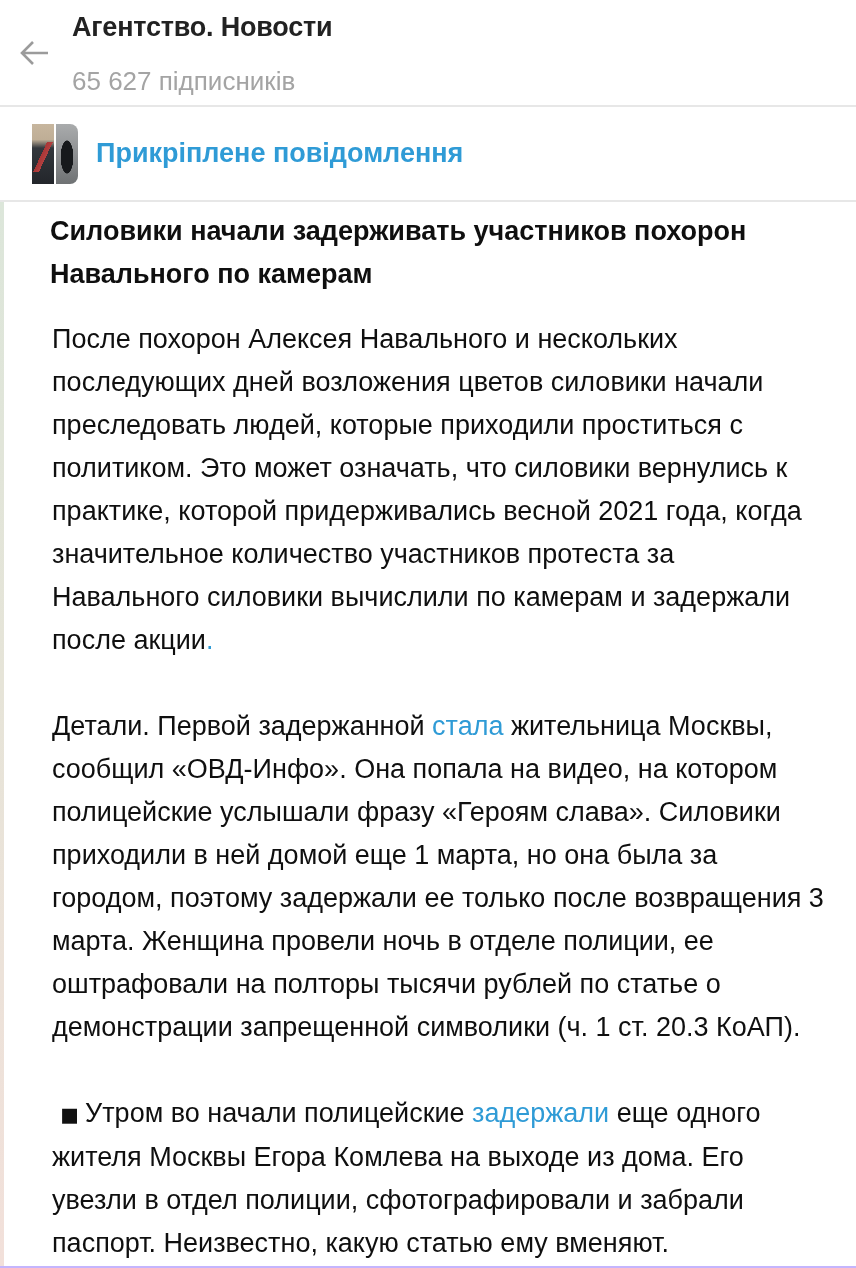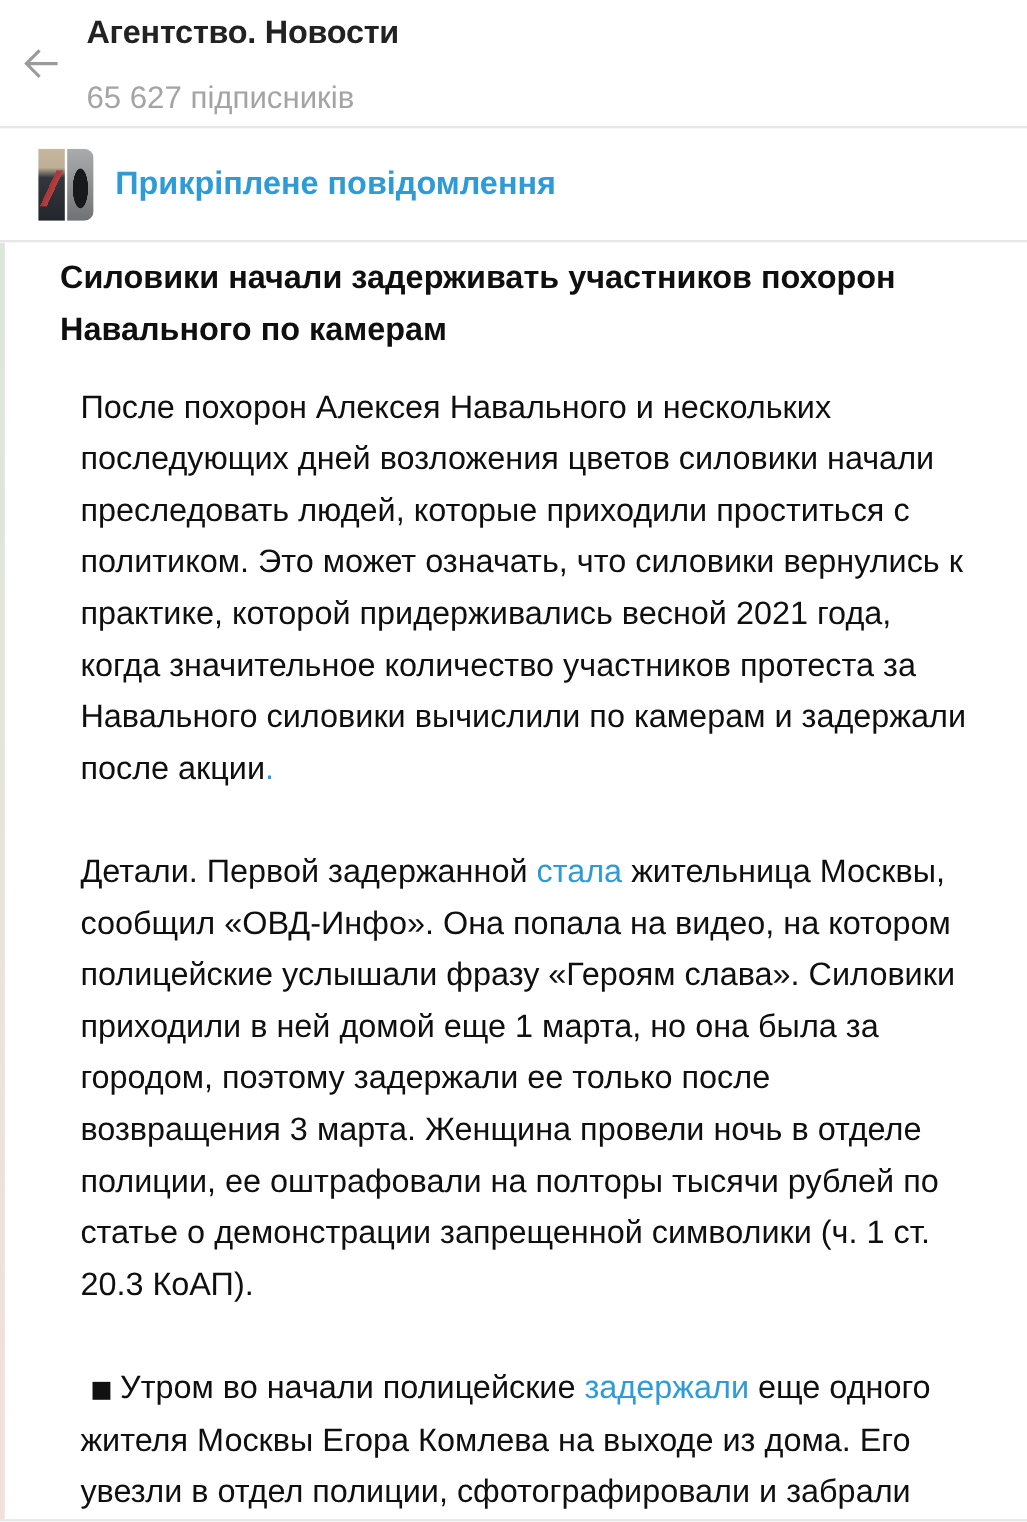--- a/index.html
+++ b/index.html
@@ -3,21 +3,21 @@
 <meta charset="utf-8">
 <style>
   * { margin: 0; padding: 0; box-sizing: border-box; }
   html, body { background: #fff; }
   body { font-family: "Liberation Sans", "DejaVu Sans", sans-serif; }
 
   .screen {
     position: relative;
     width: 856px;
     height: 1268px;
-    background: #e5e5e5;
+    background: #c4b5fd;
     overflow: hidden;
     color: #0f0f0f;
   }
 
   
   .chat-header {
     height: 107px;
     display: flex;
     align-items: center;
     background: #fff;
@@ -128,21 +128,21 @@
     line-height: 43px;
     color: #0f0f0f;
   }
   .message h2 {
     font-size: 27px;
     font-weight: 700;
     line-height: 43px;
     max-width: 700px;
     margin-bottom: 22px;
   }
-  .message p { margin: 17px; }
+  .message p { margin: 2px; }
   .message p + p { margin-top: 43px; }
   .message a.link {
     color: #2f9bd6;
     text-decoration: none;
     cursor: pointer;
   }
   .message b { font-weight: 400; }
   .bullet-icon {
     font-size: 23px;
     padding: 0 6px 0 8px;

